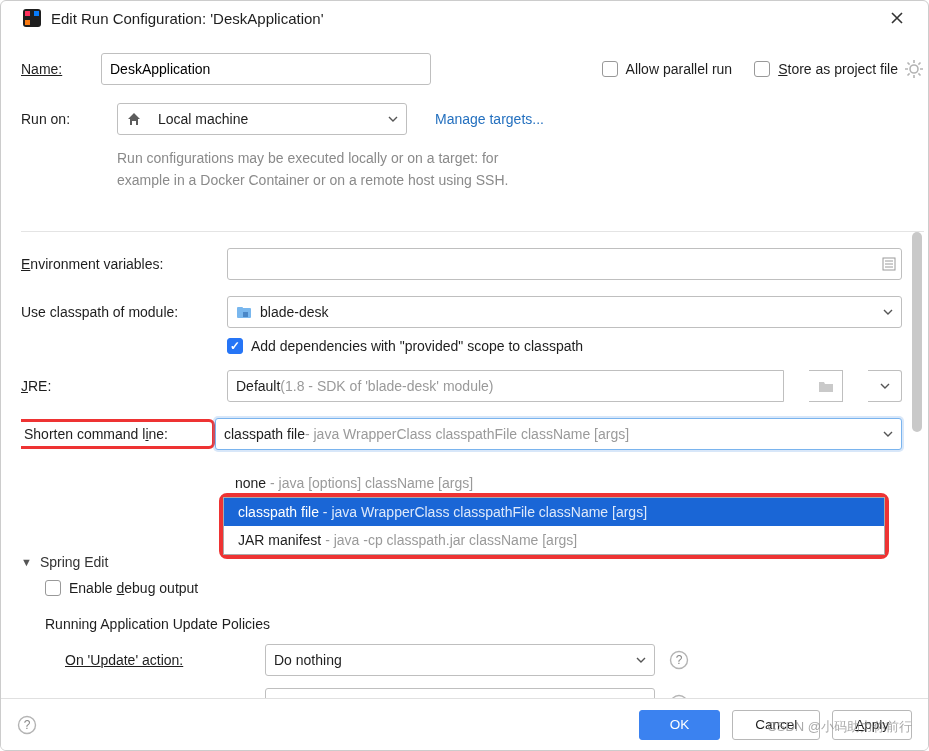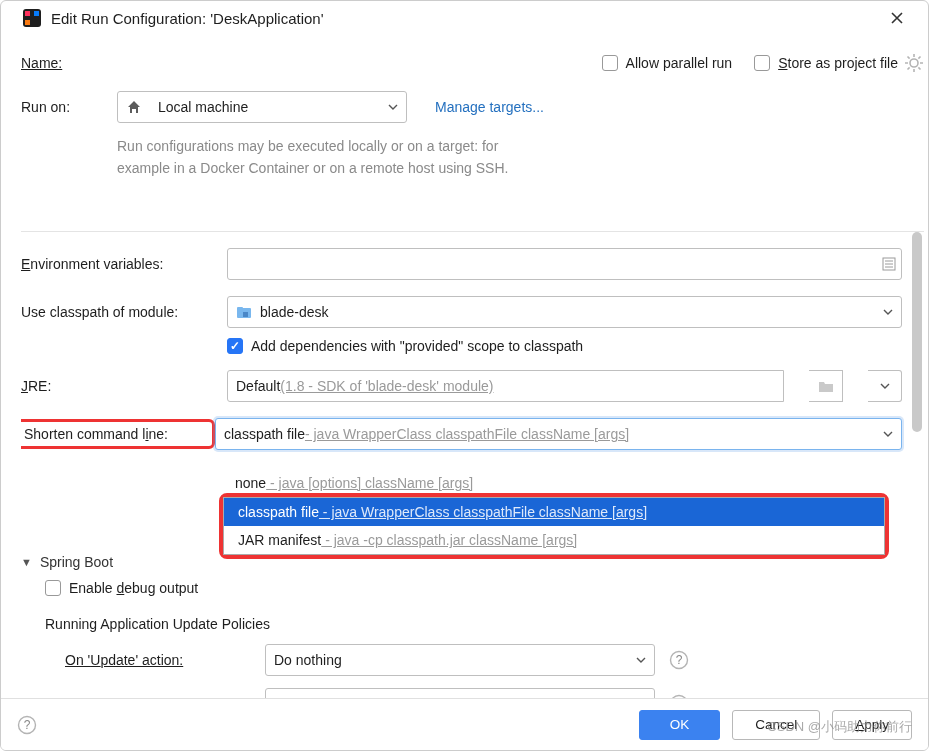--- a/index.html
+++ b/index.html
@@ -45,21 +45,21 @@
 
 .module-dd { display:flex; align-items:center; gap:8px; }
 .folder-icon { width:16px; height:16px; }
 
 .jre-wrap { display:flex; width:100%;gap:25px; }
 .jre-dd { flex:1; border-radius:3px 0 0 3px; }
 .jre-btn { width:34px; height:32px; border:1px solid #bfbfbf; border-left:0; display:flex; align-items:center; justify-content:center; }
 .jre-caret { width:34px; height:32px; border:1px solid #bfbfbf; border-left:0; border-radius:0 3px 3px 0; display:flex; align-items:center; justify-content:center; }
 
 .shorten-dd { border:1px solid #7ab4ee; box-shadow:0 0 0 2px rgba(100,160,230,.25); }
-.grey { color:#9a9a9a;text-decoration:underline; }
+.grey { color:#9a9a9a; }
 
 .popup { position:absolute; left:218px; top:436px; width:670px; border:4px solid #e33; border-radius:8px; background:#fff; }
 .popup-inner { border:1px solid #aaa; }
 .opt { padding:6px 14px; font-size:14px; cursor:pointer; }
 
 .section { display:flex; align-items:center; gap:8px; margin:16px 0 10px 0; }
 .tri { font-size:11px; color:#555; }
 .section-title { color:#333; }
 
 .indent { margin-left:24px; }
@@ -91,20 +91,21 @@
   <span class="title">Edit Run Configuration: 'DeskApplication'</span>
   <svg class="close-x" viewBox="0 0 18 18">
       <path d="M4 4 L14 14 M14 4 L4 14" stroke="#333" stroke-width="1.6"></path>
     </svg>
 </div>
 
 <div class="content">
 
   <div class="row">
     <span class="label"><span class="ul">Name:</span></span>
+    <input class="text name-input" value="DeskApplication" style="">
     <div style="flex:1"></div>
     <label class="chk">
       <span class="chk-box"></span>
       <span>Allow parallel run</span>
     </label>
     <div style="width:22px"></div>
     <label class="chk">
       <span class="chk-box"></span>
       <span><span class="ul">S</span>tore as project file</span>
     </label>
@@ -214,21 +215,21 @@
               <path d="M1 3 L5 7 L9 3" fill="none" stroke="#555" stroke-width="1.4"></path>
             </svg>
         </div>
       </div>
     </div>
 
     <div style="height:72px"></div>
 
     <div class="section">
       <span class="tri">▼</span>
-      <span class="section-title">Spring Boot</span>
+      <span class="section-title">Spring Edit</span>
     </div>
 
     <label class="chk indent" style="margin-top:4px">
       <span class="chk-box"></span>
       <span>Enable <span class="ul">d</span>ebug output</span>
     </label>
 
     <div class="indent" style="margin-top:20px">Running Application Update Policies</div>
 
     <div class="sub-row indent" style="margin-left:44px">

